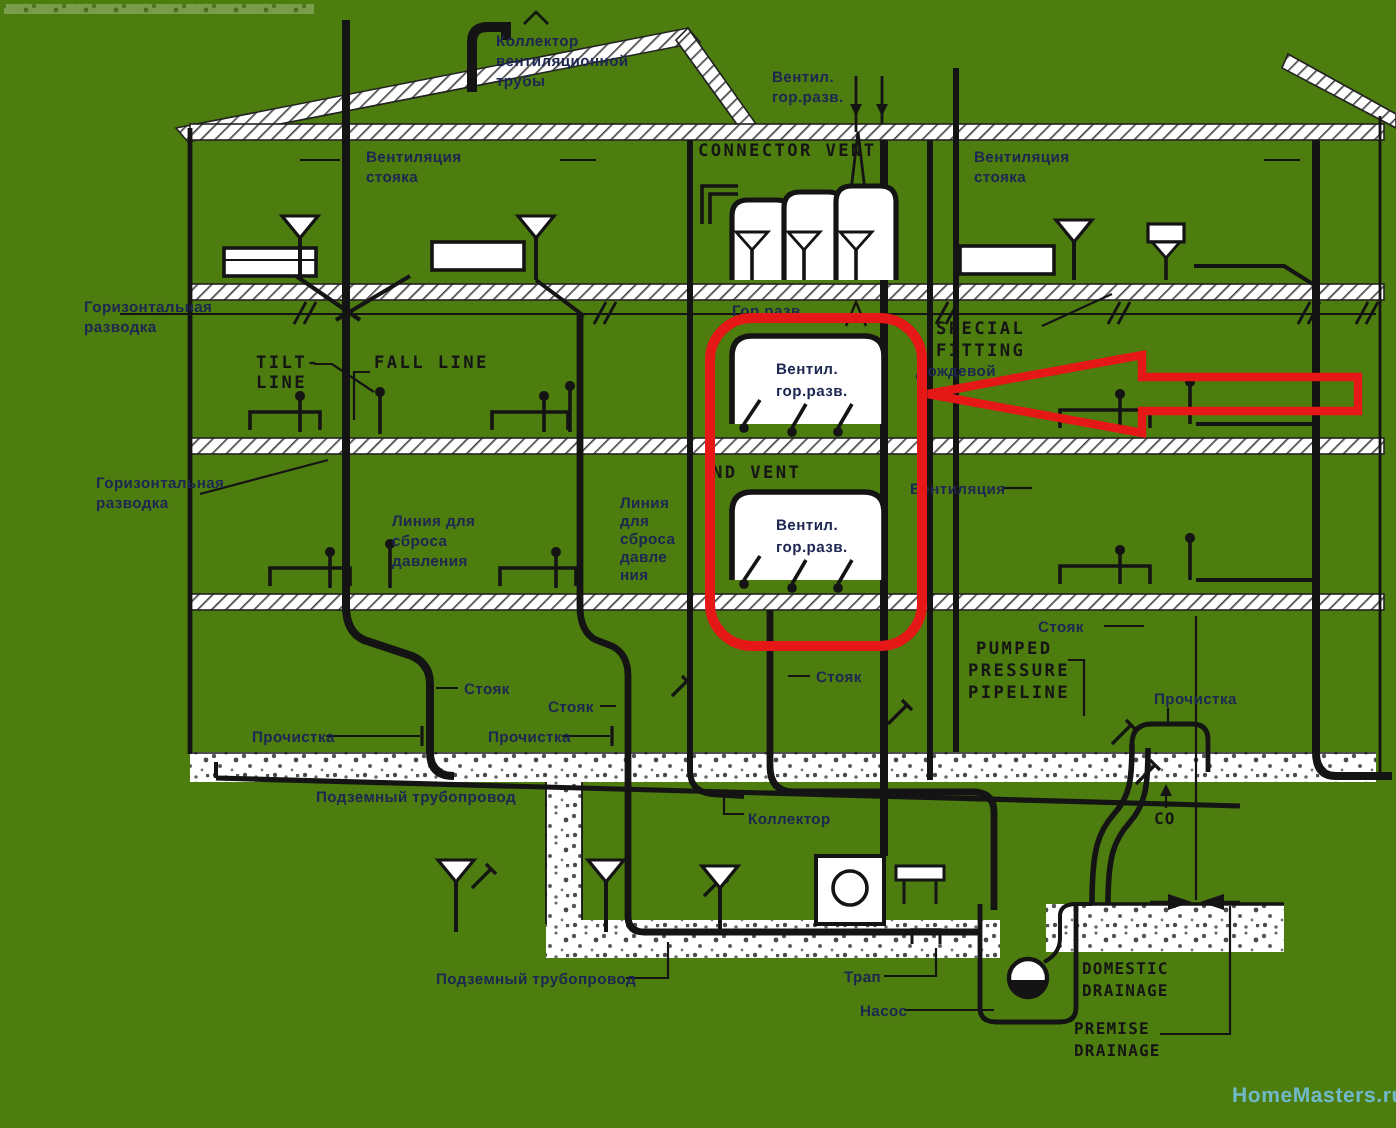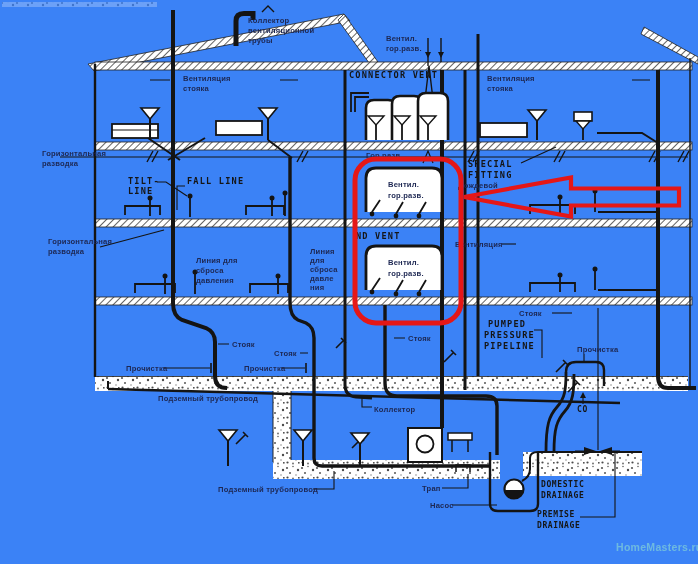--- a/index.html
+++ b/index.html
@@ -1,16 +1,16 @@
 <!DOCTYPE html>
 <html style="--red: #e51717; --ru: #1d2752; --wm: #73c0de;"><head>
 <meta charset="utf-8">
 <style>
   html,body{margin:0;padding:0;background:#ffffff;}
-  .stage{position:relative;width:698px;height:564px;background:#3b82f6;overflow:hidden;
+  .stage{position:relative;width:698px;height:564px;background:#4d7c0f;overflow:hidden;
          font-family:"Liberation Sans",sans-serif;}
   svg{display:block}
   text{user-select:none}
   .ru{font-family:"Liberation Sans",sans-serif;font-weight:bold;font-size:7.6px;
       fill:var(--ru,#1d2752);letter-spacing:.2px;}
   .en{font-family:"DejaVu Sans Mono",monospace;font-weight:bold;font-size:8.6px;
       fill:#151515;letter-spacing:1.2px;}
   .en-s{font-family:"DejaVu Sans Mono",monospace;font-weight:bold;font-size:8px;
       fill:#151515;letter-spacing:.6px;}
   .wm{font-family:"Liberation Sans",sans-serif;font-weight:bold;font-size:10.5px;

